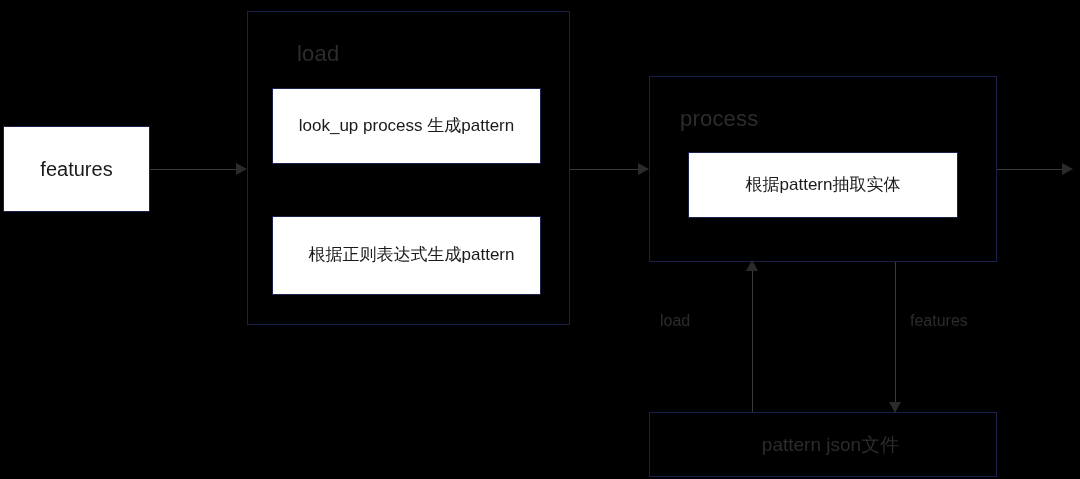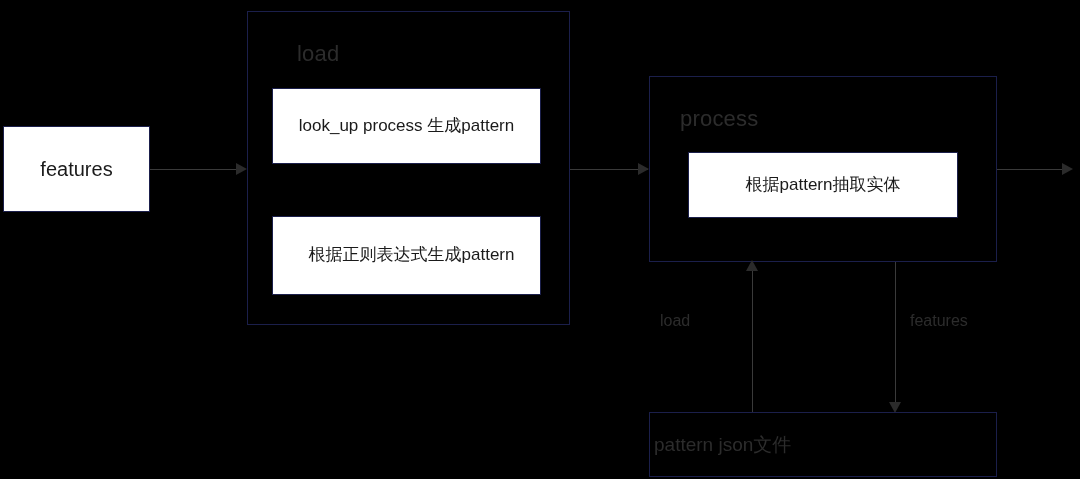--- a/index.html
+++ b/index.html
@@ -152,16 +152,16 @@
     <span class="edge-label" style="left:660px; top:312px;">load</span>
   </div>
 
   <div class="conn">
     <div class="line-v" style="left:895px; top:262px; height:145px;"></div>
     <div class="arrow-down" style="left:889px; top:402px;"></div>
     <span class="edge-label" style="left:910px; top:312px;">features</span>
   </div>
 
   <div class="box container-box" style="left:649px; top:412px; width:348px; height:65px;">
-    <span class="file-text" style="left:4px; right:0; top:19px; ">pattern json文件</span>
+    <span class="file-text" style="left:15px; right:0; top:19px; text-align:center;">pattern json文件</span>
   </div>
 
 </div>
 
 </body></html>

